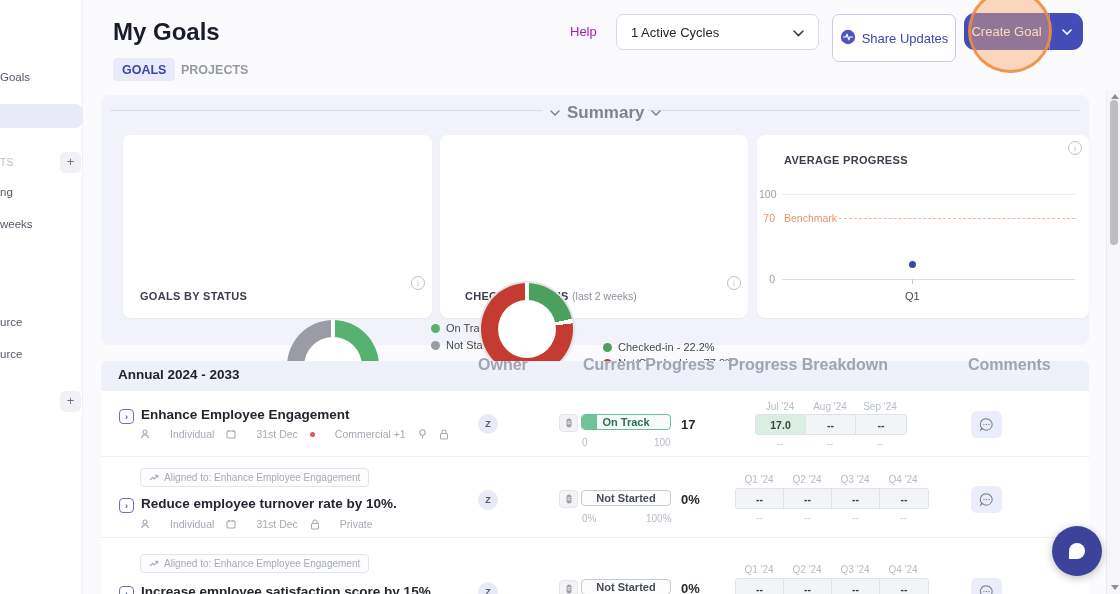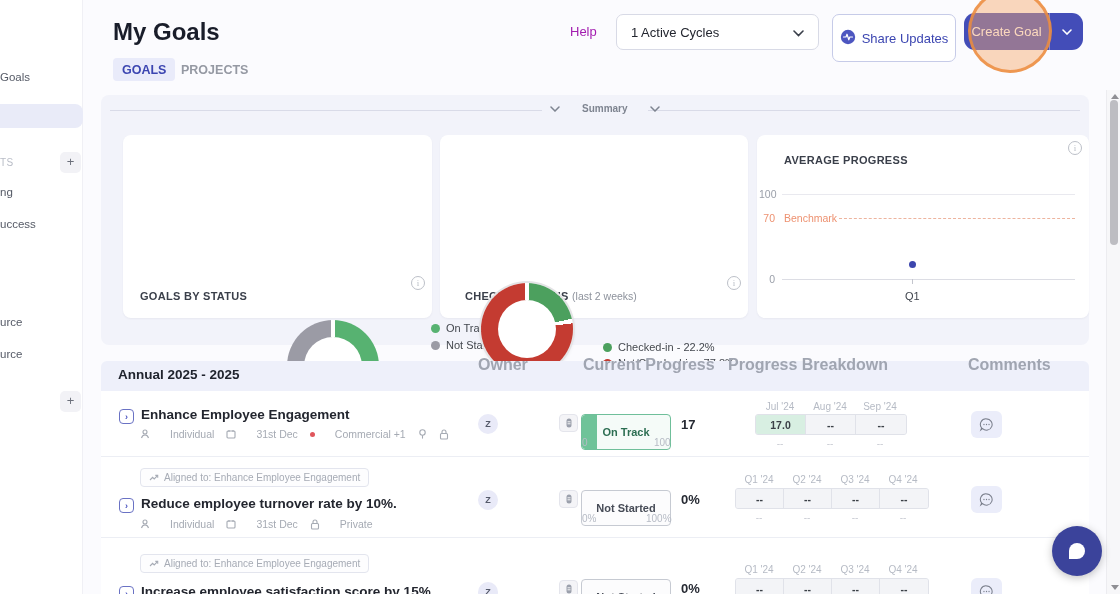--- a/index.html
+++ b/index.html
@@ -34,21 +34,21 @@
 
   
   .tab-goals{left:113px;top:58px;height:23px;padding:0 9px;background:#e9ebfa;border-radius:4px;
              color:#3c46b1;font-size:12.5px;font-weight:700;display:flex;align-items:center;cursor:pointer;}
   .tab-projects{left:181px;top:58px;height:23px;color:#9599a3;font-size:12.5px;font-weight:700;
                 display:flex;align-items:center;cursor:pointer;}
 
   
   .summary{left:101px;top:95px;width:988px;height:250px;background:#f2f3fa;border-radius:8px;}
   .sum-line{top:110px;height:1px;background:#d9dbe8;}
-  .sum-label{top:103px;font-size:10px;font-weight:600;color:#7e8490;display:flex;gap:22px;align-items:center;cursor:pointer;}
+  .sum-label{top:103px;font-size:17px;font-weight:600;color:#7e8490;display:flex;gap:7px;align-items:center;cursor:pointer;}
   .card{background:#ffffff;border-radius:8px;box-shadow:0 1px 2px rgba(40,45,80,.05);}
   .card-title{font-size:11px;font-weight:700;color:#3a3f4a;letter-spacing:.3px;white-space:nowrap;}
   .card-sub{font-size:10.5px;font-weight:400;color:#8d929c;letter-spacing:0;}
   .info{width:14px;height:14px;border:1px solid #bcc0c8;border-radius:50%;color:#bcc0c8;
         font-size:9px;line-height:12px;text-align:center;font-family:"Liberation Serif",serif;cursor:pointer;}
   .donut{width:92px;height:92px;border-radius:50%;}
   .donut .hole{position:absolute;left:17px;top:17px;width:58px;height:58px;border-radius:50%;background:#fff;}
   .donut2-ring{box-shadow:0 0 0 2px #e4e4e6, 0 2px 4px rgba(0,0,0,.12);}
   .legend-row{display:flex;align-items:center;gap:6px;font-size:11px;color:#44484f;white-space:nowrap;}
   .dot9{width:9px;height:9px;border-radius:50%;}
@@ -68,21 +68,21 @@
   .expand{width:15px;height:15px;border:1.2px solid #6a72c4;border-radius:4px;color:#4d56c0;
           font-size:9px;font-weight:700;display:flex;align-items:center;justify-content:center;cursor:pointer;}
   .goal-title{font-size:13.5px;font-weight:700;color:#23262f;cursor:pointer;white-space:nowrap;}
   .meta{display:flex;align-items:center;gap:12px;font-size:10.5px;color:#a5aab3;white-space:nowrap;}
   .meta .m-item{display:flex;align-items:center;gap:20px;}
   .red-dot{width:5px;height:5px;border-radius:50%;background:#e0565c;}
   .avatar{width:20px;height:20px;border-radius:50%;background:#e9eaf8;color:#555a6b;
           font-size:9px;font-weight:600;display:flex;align-items:center;justify-content:center;}
   .slider-btn{width:19px;height:18px;background:#f4f4f7;border:1px solid #e4e5ec;border-radius:4px;
               display:flex;align-items:center;justify-content:center;cursor:pointer;}
-  .bar{width:90px;height:36px;border-radius:4px;position:absolute;display:flex;align-items:center;
+  .bar{width:90px;height:16px;border-radius:4px;position:absolute;display:flex;align-items:center;
        justify-content:center;font-size:11px;font-weight:600;overflow:hidden;}
   .bar-green{border:1px solid #6fbf9a;background:#f5fbf8;color:#2c6e52;}
   .bar-gray{border:1px solid #c6cad2;background:#fcfcfd;color:#474c57;}
   .bar-fill{position:absolute;left:0;top:0;bottom:0;background:#6fc399;border-radius:3px 0 0 3px;}
   .bar-lab{position:relative;z-index:1;}
   .bar-scale{position:absolute;font-size:10px;color:#b6bbc5;}
   .val{font-size:13px;font-weight:700;color:#262a33;}
   .period-lab{font-size:10px;color:#b6bbc5;text-align:center;}
   .cells{display:flex;border:1px solid #e0e2e9;border-radius:3px;overflow:hidden;background:#f3f4f7;}
   .cell{height:19px;display:flex;align-items:center;justify-content:center;
@@ -106,21 +106,21 @@
 <body>
 
 <div class="stage">
 
   <div class="abs sidebar">
     <div class="abs side-frag" style="left:0;top:71px;">Goals</div>
     <div class="abs side-pill"></div>
     <div class="abs side-section" style="left:0;top:157px;">TS</div>
     <div class="abs side-add" style="left:60px;top:152px;">+</div>
     <div class="abs side-frag" style="left:0;top:186px;">ng</div>
-    <div class="abs side-frag" style="left:0;top:218px;">uccess</div>
+    <div class="abs side-frag" style="left:0;top:218px;">weeks</div>
     <div class="abs side-frag" style="left:0;top:316px;">urce</div>
     <div class="abs side-frag" style="left:0;top:348px;">urce</div>
     <div class="abs side-add" style="left:60px;top:391px;">+</div>
   </div>
 
   <div class="abs page-title">My Goals</div>
   <div class="abs help">Help</div>
 
   <div class="abs cycles">
     <span>1 Active Cycles</span>
@@ -216,21 +216,21 @@
     <div class="abs benchline" style="left:82px;top:83px;width:236px;"></div>
     <div class="abs axis-lab" style="left:2px;top:138px;">0</div>
     <div class="abs gridline" style="left:25px;top:144px;width:293px;background:#dcdde4;"></div>
     <div class="abs scatter-dot" style="left: 152px; top: 126.05px;"></div>
     <div class="abs" style="left:155px;top:144px;width:1px;height:5px;background:#c3c5cd;"></div>
     <div class="abs" style="left:148px;top:155px;font-size:11px;color:#3f444d;">Q1</div>
   </div>
 
   <div class="abs rows-bg"></div>
   <div class="abs tbl-head"></div>
-  <div class="abs tbl-title">Annual 2025 - 2025</div>
+  <div class="abs tbl-title">Annual 2024 - 2033</div>
   <div class="abs col-h" style="left:478px;">Owner</div>
   <div class="abs col-h" style="left:583px;">Current Progress</div>
   <div class="abs col-h" style="left:728px;">Progress Breakdown</div>
   <div class="abs col-h" style="left:968px;">Comments</div>
 
   <div class="abs expand" style="left:119px;top:409px;">›</div>
   <div class="abs goal-title" style="left:141px;top:407px;">Enhance Employee Engagement</div>
   <div class="abs meta" style="left:140px;top:428px;">
     <span class="m-item">
         <svg width="10" height="10" viewBox="0 0 10 10">

